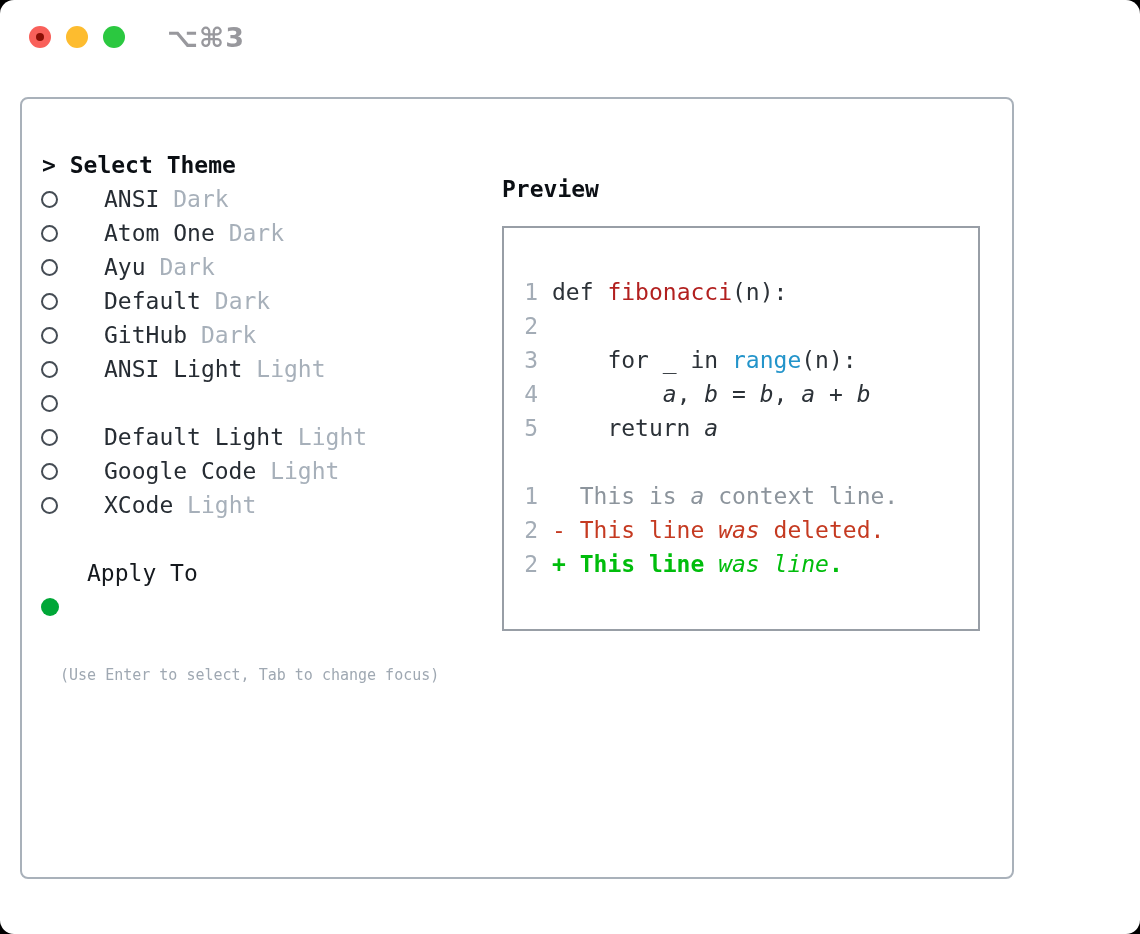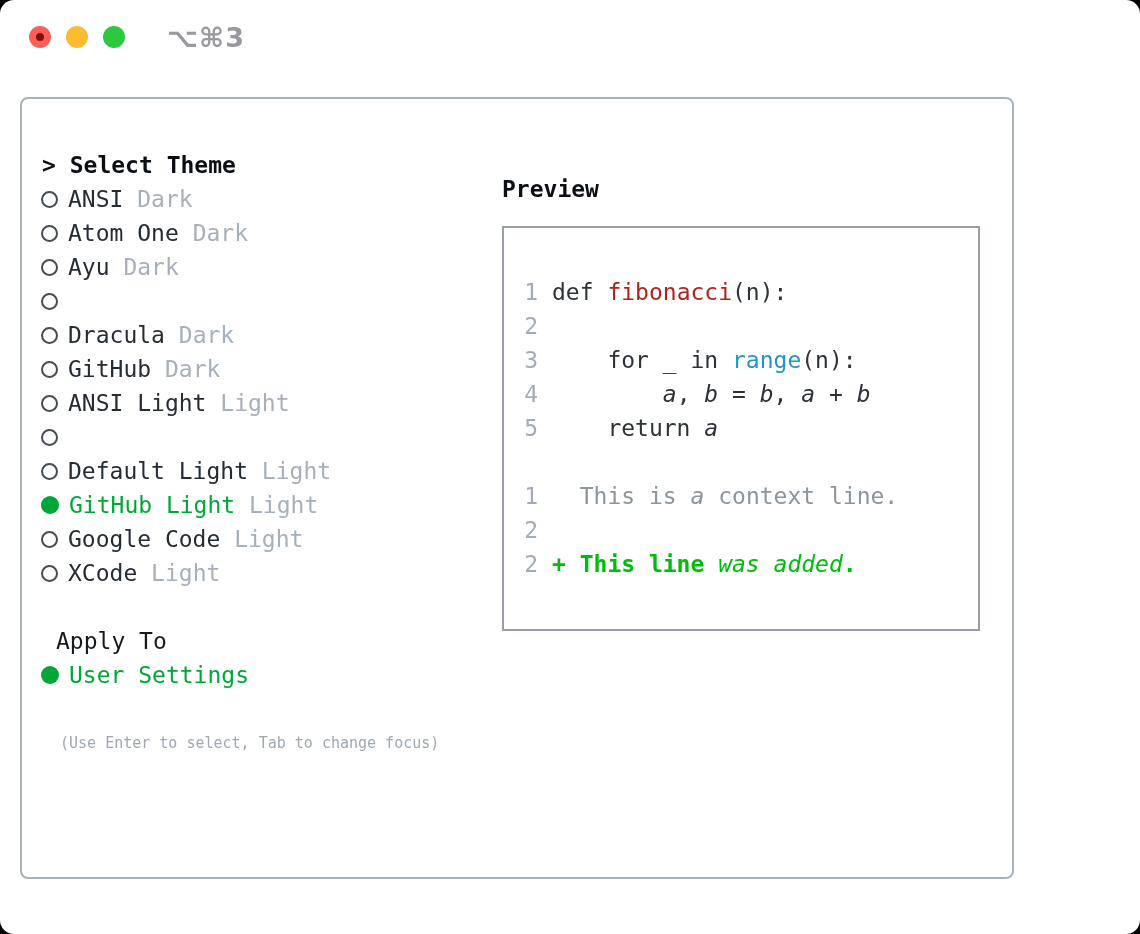--- a/index.html
+++ b/index.html
@@ -22,29 +22,29 @@
   .light.zoomb{left:103px;background:var(--zoom);}
   .win-title{position:absolute;left:167px;top:22px;font-family:"DejaVu Sans",sans-serif;
     font-size:27px;font-weight:600;color:var(--titlegray);letter-spacing:1px;}
   
   .panel{position:absolute;left:20px;top:97px;width:994px;height:782px;background:#fff;
     border:2px solid var(--border);border-radius:8px;box-sizing:border-box;}
   .left-col{position:absolute;left:0;top:49px;width:460px;font-size:23px;line-height:34px;color:var(--dark);}
   .row{height:34px;display:flex;align-items:center;white-space:pre;}
   .hdr-row{padding-left:20px;font-weight:700;color:#0b0f14;}
   .hdr-row .prompt{font-weight:700;color:#0b0f14;}
-  .opt-row{cursor:default;}
+  .opt-row{cursor:default;gap:36px;}
   .radio{flex:0 0 auto;width:13px;height:13px;border-radius:50%;border:2.5px solid #454c54;
     margin-left:19px;margin-right:10px;box-sizing:content-box;}
   .radio.sel{width:18px;height:18px;border:none;background:var(--green);}
   .opt-label{white-space:pre;}
   .opt-name{color:var(--dark);}
   .opt-row.selected .opt-name{color:var(--green);}
   .opt-variant{color:var(--muted);}
-  .apply-hdr{padding-left:34px;color:#15191e;}
+  .apply-hdr{padding-left:65px;color:#15191e;}
   .apply-name{color:#454d55;}
   .opt-row.selected .apply-name{color:var(--green);}
   .hint{margin:0 0 0 38px;width:420px;color:#9fa8b2;font-size:15px;line-height:34px;white-space:normal;}
   
   .right-col{position:absolute;left:480px;top:49px;}
   .preview-title{height:34px;line-height:34px;font-size:23px;font-weight:700;color:#0b0f14;margin-top:24px;}
   .preview-box{margin-top:20px;width:478px;height:405px;box-sizing:border-box;
     border:2px solid var(--boxborder);background:#fff;padding:47px 0 0 20px;overflow:hidden;}
   .code-line{height:34px;line-height:34px;font-size:23px;white-space:pre;display:flex;}
   .lnum{flex:0 0 14px;margin-right:14px;color:#a3acb6;text-align:right;}
@@ -75,53 +75,51 @@
 
   <div class="panel">
 
     <div class="left-col">
       <div class="row hdr-row"><span class="prompt">&gt;</span><span> </span><span>Select Theme</span></div>
 
       <div id="theme-list">
           <div class="row opt-row"><span class="radio"></span><span class="opt-label"><span class="opt-name">ANSI</span><span class="opt-variant"> Dark</span></span></div>
           <div class="row opt-row"><span class="radio"></span><span class="opt-label"><span class="opt-name">Atom One</span><span class="opt-variant"> Dark</span></span></div>
           <div class="row opt-row"><span class="radio"></span><span class="opt-label"><span class="opt-name">Ayu</span><span class="opt-variant"> Dark</span></span></div>
-          <div class="row opt-row"><span class="radio"></span></div>
-          <div class="row opt-row"><span class="radio"></span><span class="opt-label"><span class="opt-name">Dracula</span><span class="opt-variant"> Dark</span></span></div>
+          <div class="row opt-row"><span class="radio"></span><span class="opt-label"><span class="opt-name">Default</span><span class="opt-variant"> Dark</span></span></div>
           <div class="row opt-row"><span class="radio"></span><span class="opt-label"><span class="opt-name">GitHub</span><span class="opt-variant"> Dark</span></span></div>
           <div class="row opt-row"><span class="radio"></span><span class="opt-label"><span class="opt-name">ANSI Light</span><span class="opt-variant"> Light</span></span></div>
           <div class="row opt-row"><span class="radio"></span></div>
           <div class="row opt-row"><span class="radio"></span><span class="opt-label"><span class="opt-name">Default Light</span><span class="opt-variant"> Light</span></span></div>
-          <div class="row opt-row selected"><span class="radio sel"></span><span class="opt-label"><span class="opt-name">GitHub Light</span><span class="opt-variant"> Light</span></span></div>
           <div class="row opt-row"><span class="radio"></span><span class="opt-label"><span class="opt-name">Google Code</span><span class="opt-variant"> Light</span></span></div>
           <div class="row opt-row"><span class="radio"></span><span class="opt-label"><span class="opt-name">XCode</span><span class="opt-variant"> Light</span></span></div>
         </div>
 
       <div class="row"></div>
 
       <div class="row apply-hdr">Apply To</div>
 
       <div id="apply-list">
-          <div class="row opt-row selected"><span class="radio sel"></span><span class="opt-label apply-name">User Settings</span></div>
+          <div class="row opt-row selected"><span class="radio sel"></span></div>
         </div>
 
       <div class="row"></div>
 
       <div class="hint">(Use Enter to select, Tab to change focus)</div>
     </div>
 
     <div class="right-col">
       <div class="preview-title">Preview</div>
       <div class="preview-box" id="preview-box">
           <div class="code-line"><span class="lnum">1</span><span class="ltext"><span class="tok-code">def </span><span class="tok-func">fibonacci</span><span class="tok-code">(n):</span></span></div>
           <div class="code-line"><span class="lnum">2</span></div>
           <div class="code-line"><span class="lnum">3</span><span class="ltext"><span class="tok-code">    for _ in </span><span class="tok-builtin">range</span><span class="tok-code">(n):</span></span></div>
           <div class="code-line"><span class="lnum">4</span><span class="ltext"><span class="tok-code">        </span><span class="tok-var">a</span><span class="tok-code">, </span><span class="tok-var">b</span><span class="tok-code"> = </span><span class="tok-var">b</span><span class="tok-code">, </span><span class="tok-var">a</span><span class="tok-code"> + </span><span class="tok-var">b</span></span></div>
           <div class="code-line"><span class="lnum">5</span><span class="ltext"><span class="tok-code">    return </span><span class="tok-var">a</span></span></div>
           <div class="code-line"><span class="lnum"></span><span class="ltext"></span></div>
           <div class="code-line"><span class="lnum">1</span><span class="ltext"><span class="tok-ctx">  This is </span><span class="tok-ctx-i">a</span><span class="tok-ctx"> context line.</span></span></div>
-          <div class="code-line"><span class="lnum">2</span></div>
-          <div class="code-line"><span class="lnum">2</span><span class="ltext"><span class="tok-add">+ This line </span><span class="tok-add-i">was</span><span class="tok-add"> </span><span class="tok-add-i">added</span><span class="tok-add">.</span></span></div>
+          <div class="code-line"><span class="lnum">2</span><span class="ltext"><span class="tok-del">- This line </span><span class="tok-del-i">was</span><span class="tok-del"> deleted.</span></span></div>
+          <div class="code-line"><span class="lnum">2</span><span class="ltext"><span class="tok-add">+ This line </span><span class="tok-add-i">was</span><span class="tok-add"> </span><span class="tok-add-i">line</span><span class="tok-add">.</span></span></div>
         </div>
     </div>
 
   </div>
 </div>
 
 </body></html>

